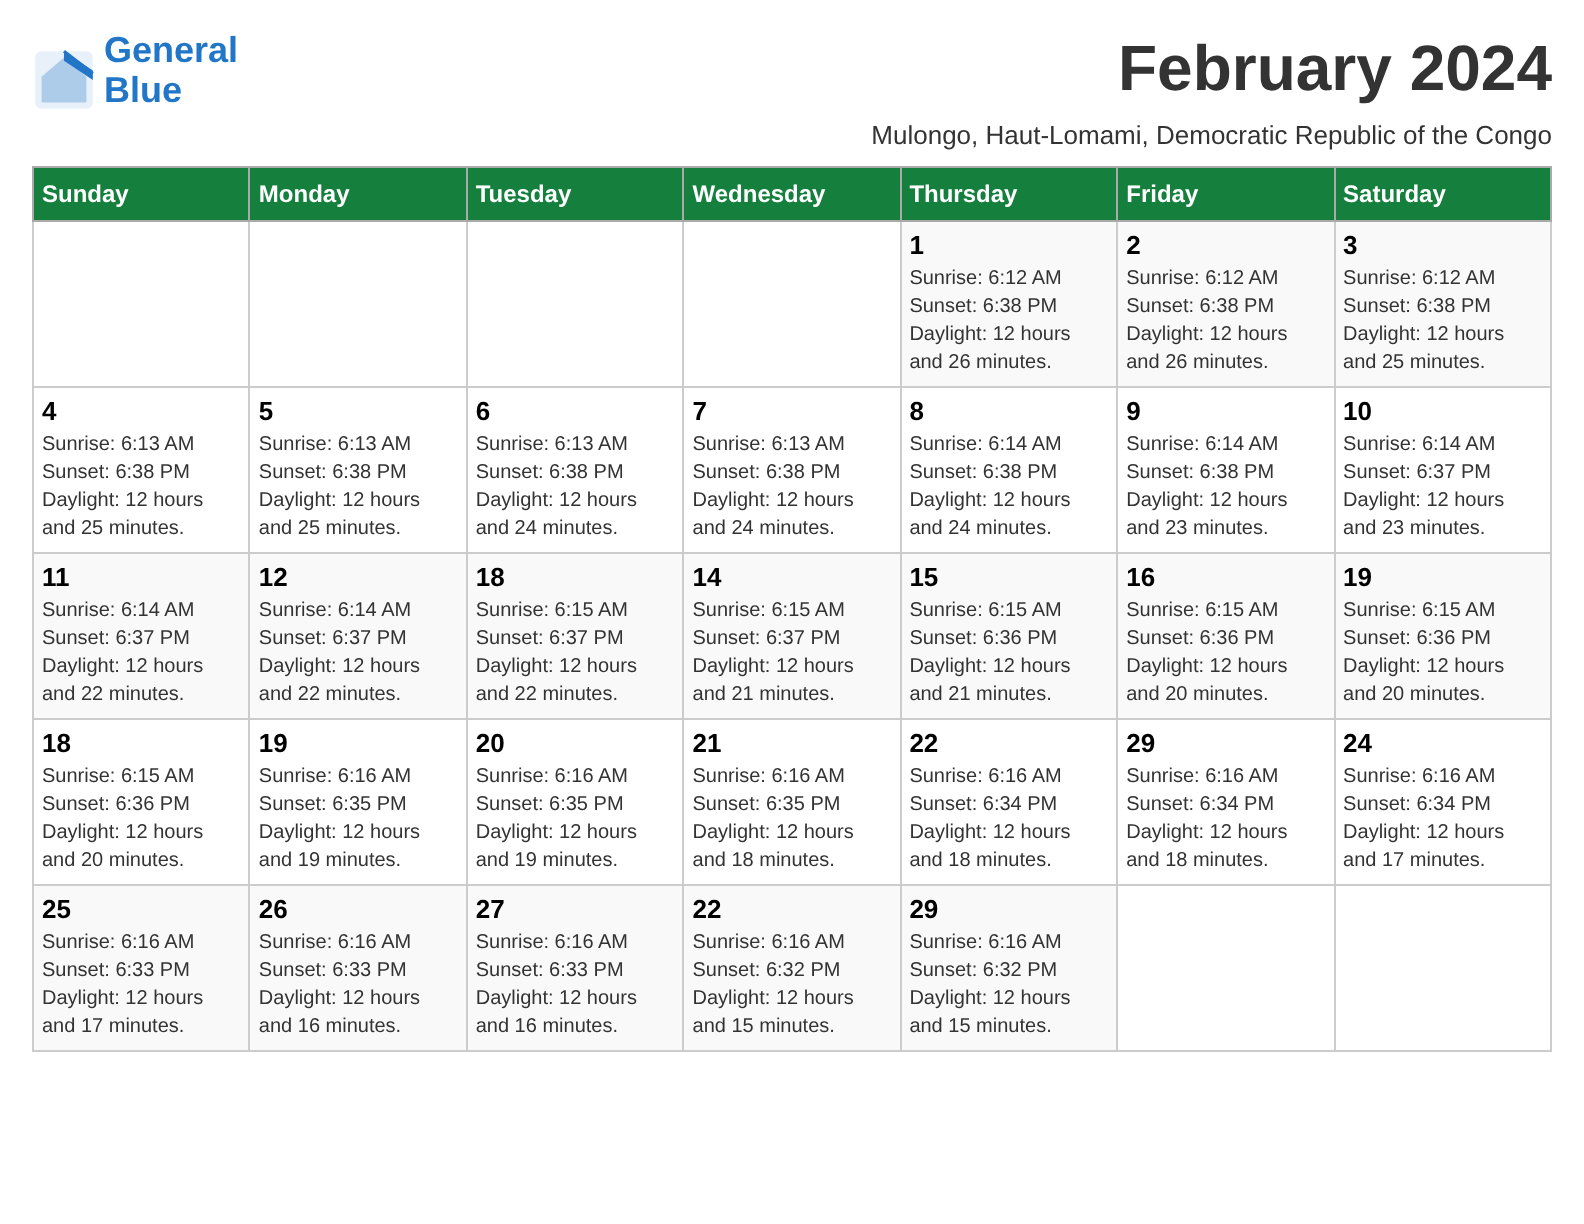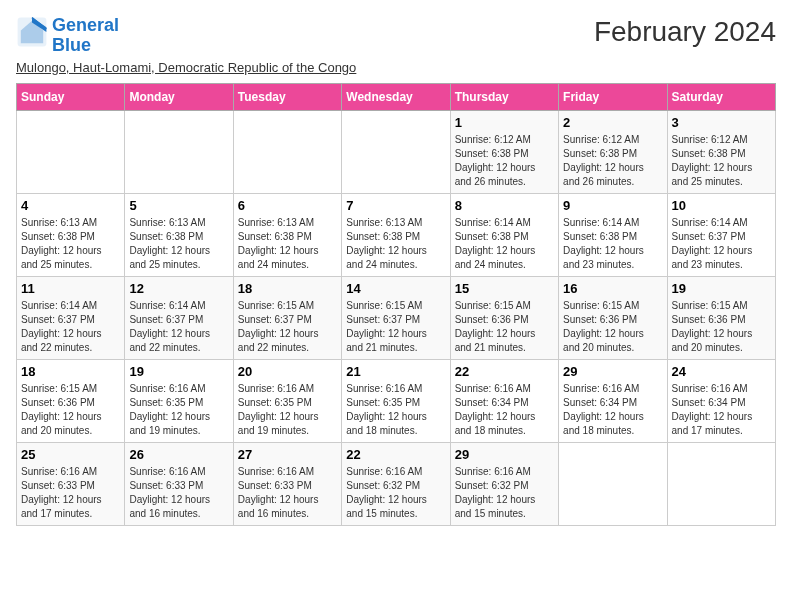--- a/index.html
+++ b/index.html
@@ -11,56 +11,55 @@
       padding: 16px;
     }
     .header {
       display: flex;
       justify-content: space-between;
       align-items: flex-start;
       margin-bottom: 4px;
     }
     .logo {
       display: flex;
-      align-items: flex-start;
+      align-items: flex-end;
       gap: 4px;
     }
     .logo-text {
       font-size: 18px;
       font-weight: bold;
       color: #333;
       line-height: 1.1;
     }
     .logo-text span { color: #2176c7; }
     .logo-icon {
       width: 32px;
       height: 32px;
     }
     .title-block {
       text-align: right;
     }
     .month-year {
-      font-size: 28px;
+      font-size: 32px;
       color: #333;
-      font-weight: normal;
+      font-weight: bold;
     }
     .location {
       font-size: 13px;
       color: #333;
-      text-align: left;
+      text-align: right;
       margin-bottom: 8px;
-      text-decoration: underline;
     }
     table {
       width: 100%;
       border-collapse: collapse;
       font-size: 11px;
     }
     thead tr th {
-      background-color: #ec4899;
+      background-color: #15803d;
       color: #fff;
       padding: 6px 4px;
       text-align: left;
       font-size: 12px;
       font-weight: bold;
       border: 1px solid #aaa;
     }
     tbody tr td {
       border: 1px solid #ccc;
       vertical-align: top;

